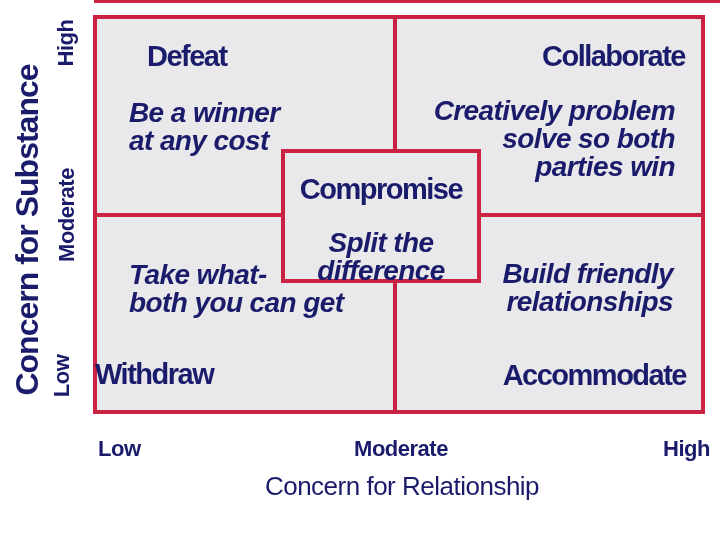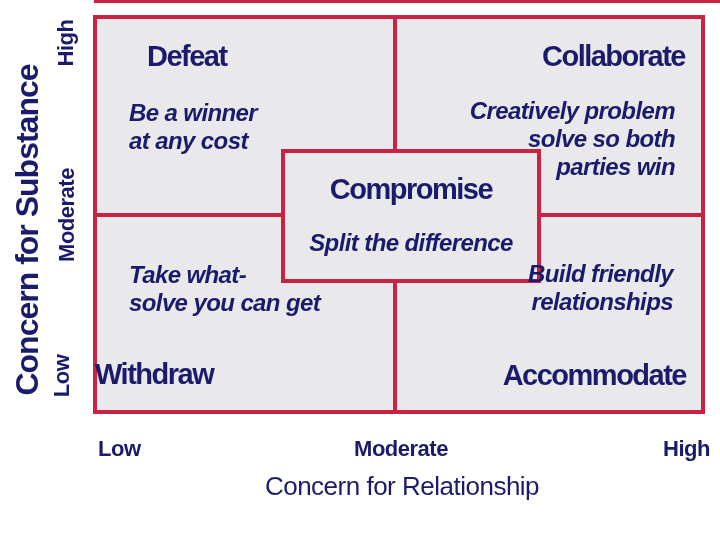--- a/index.html
+++ b/index.html
@@ -34,41 +34,41 @@
   }
   .div-h {
     position: absolute;
     left: 0; top: 194px;
     width: 100%; height: 4px;
     background: #c92242;
   }
   .compromise {
     position: absolute;
     left: 281px; top: 149px;
-    width: 260px; height: 134px;
+    width: 200px; height: 134px;
     box-sizing: border-box;
     border: 4px solid #c92242;
     background: #e9e8ea;
     z-index: 2;
     text-align: center;
   }
   .quad-title {
     position: absolute;
     font-weight: bold;
     font-size: 29px;
     letter-spacing: -1.5px;
     line-height: 1;
     white-space: nowrap;
     z-index: 3;
   }
   .desc {
     position: absolute;
     font-weight: bold;
     font-style: italic;
-    font-size: 24px;
+    font-size: 28px;
     letter-spacing: -0.6px;
     line-height: 28px;
     white-space: pre-line;
     z-index: 3;
   }
   .compromise .quad-title {
     position: static;
     display: block;
     margin-top: 22px;
   }
@@ -139,21 +139,21 @@
   <div class="quad-title t-defeat">Defeat</div>
   <div class="desc d-defeat">Be a winner
 at any cost</div>
 
   <div class="quad-title t-collaborate">Collaborate</div>
   <div class="desc d-collaborate">Creatively problem
 solve so both
 parties win</div>
 
   <div class="desc d-withdraw">Take what-
-solve you can get</div>
+both you can get</div>
   <div class="quad-title t-withdraw">Withdraw</div>
 
   <div class="desc d-accommodate">Build friendly
 relationships</div>
   <div class="quad-title t-accommodate">Accommodate</div>
 
   <div class="compromise">
     <div class="quad-title">Compromise</div>
     <div class="desc">Split the difference</div>
   </div>

